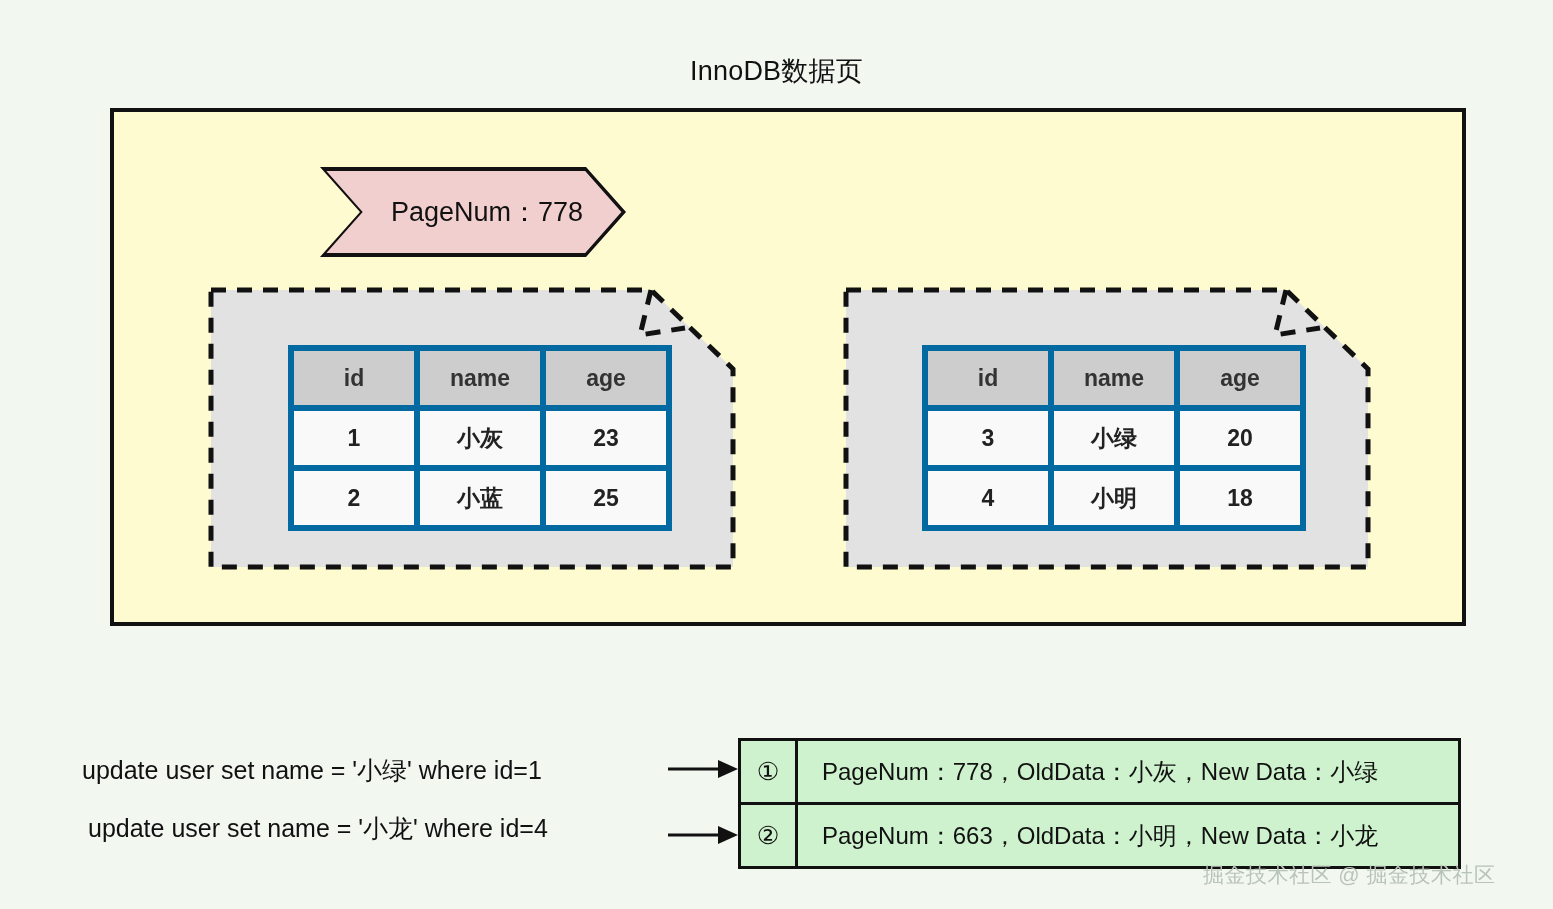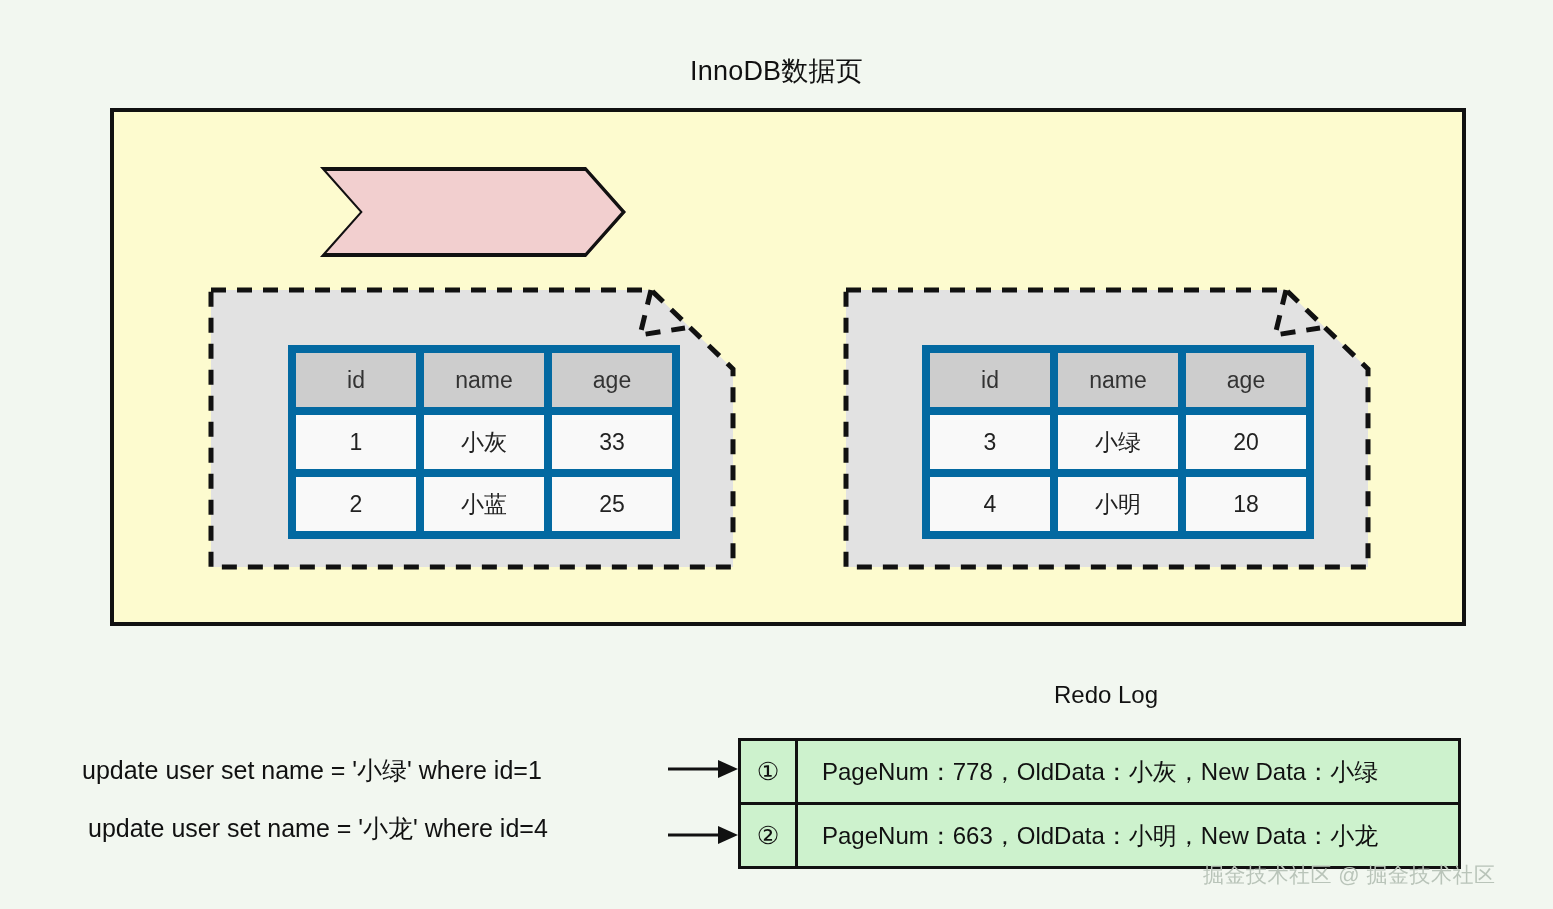--- a/index.html
+++ b/index.html
@@ -79,27 +79,27 @@
   }
   .note-region svg { display: block; }
 
   
   .data-table {
     position: absolute;
     border-collapse: collapse;
     background: #f7f7f7;
   }
   .data-table td, .data-table th {
-    border: 8px solid #0369a1;
+    border: 6px solid #0369a1;
     width: 120px;
     height: 54px;
     text-align: center;
     vertical-align: middle;
     font-size: 23px;
-    font-weight: normal;
+    font-weight: bold;
     color: #222;
     background: #f9f9f9;
     padding: 0;
   }
   .data-table th {
     background: #cdcdcd;
     color: #333;
   }
   #data-table-left  { left: 288px; top: 345px; }
   #data-table-right { left: 922px; top: 345px; }
@@ -181,20 +181,21 @@
 <div class="canvas">
 
   <div id="diagram-title">InnoDB数据页</div>
 
   <div id="innodb-page-box"></div>
 
   <div id="pagenum-banner-left" class="pagenum-banner">
     <svg class="banner-outline" width="306" height="90" viewBox="0 0 306 90" preserveAspectRatio="none">
       <polygon points="2,2 266,2 304,45 266,88 2,88 40,45" fill="none" stroke="#111" stroke-width="4" stroke-linejoin="miter"></polygon>
     </svg>
+    <span class="banner-label">PageNum：778</span>
   </div>
 
   <div class="note-region" id="note-left" style="left:208px; top:287px; width:528px; height:283px;">
     <svg width="528" height="283" viewBox="0 0 528 283">
       <path d="M3,3 L443,3 L525,82 L525,280 L3,280 Z" fill="#e2e2e2" stroke="#111" stroke-width="5" stroke-dasharray="15 11" stroke-linejoin="miter"></path>
       <path d="M443,3 L432,48 L477,41" fill="none" stroke="#111" stroke-width="5" stroke-dasharray="15 11" stroke-linejoin="miter"></path>
     </svg>
   </div>
 
   <table class="data-table" id="data-table-left">
@@ -202,21 +203,21 @@
       <tr>
         <th>id</th>
         <th>name</th>
         <th>age</th>
       </tr>
     </thead>
     <tbody>
       <tr>
         <td>1</td>
         <td>小灰</td>
-        <td>33</td>
+        <td>23</td>
       </tr>
       <tr>
         <td>2</td>
         <td>小蓝</td>
         <td>25</td>
       </tr>
     </tbody>
   </table>
 
 
@@ -242,21 +243,20 @@
         <td>20</td>
       </tr>
       <tr>
         <td>4</td>
         <td>小明</td>
         <td>18</td>
       </tr>
     </tbody>
   </table>
 
-  <div id="redo-log-title">Redo Log</div>
 
   <table id="redo-log-table">
     <tbody>
       <tr>
         <td class="seq-cell">①</td>
         <td class="entry-cell">PageNum：778，OldData：小灰，New Data：小绿</td>
       </tr>
       <tr>
         <td class="seq-cell">②</td>
         <td class="entry-cell">PageNum：663，OldData：小明，New Data：小龙</td>

